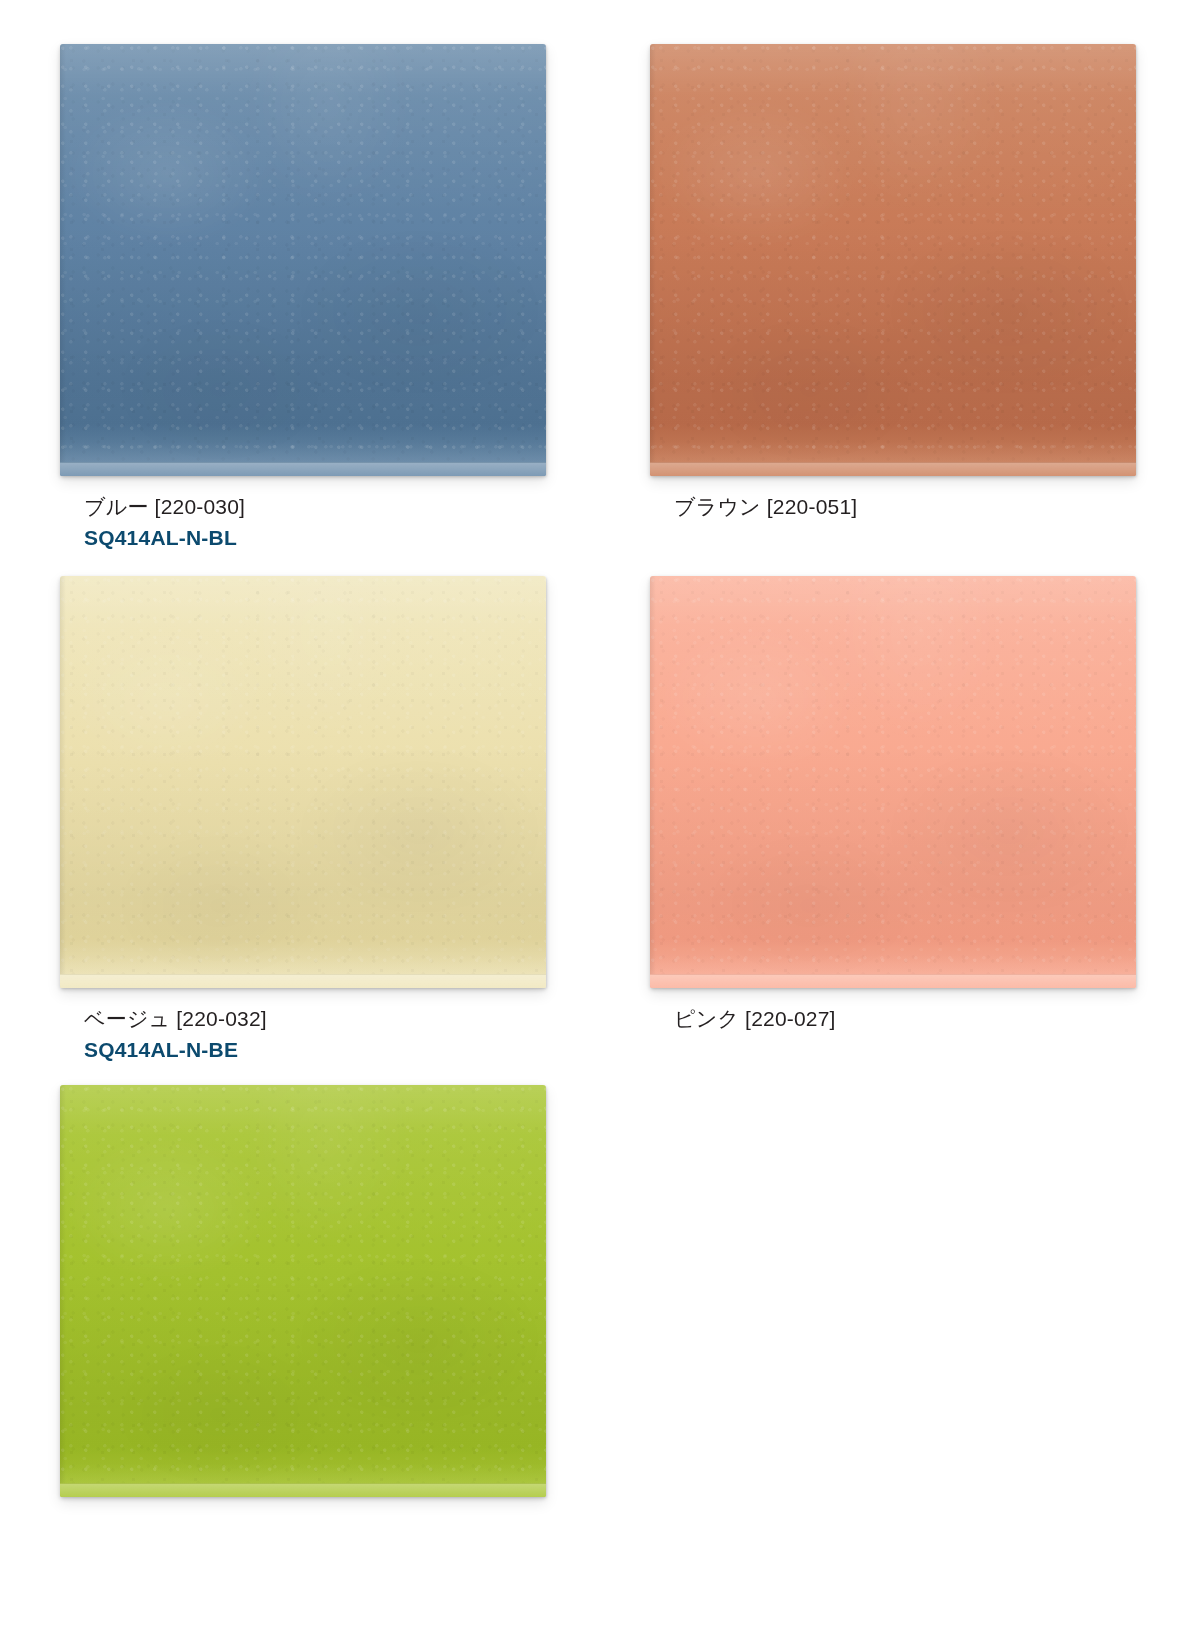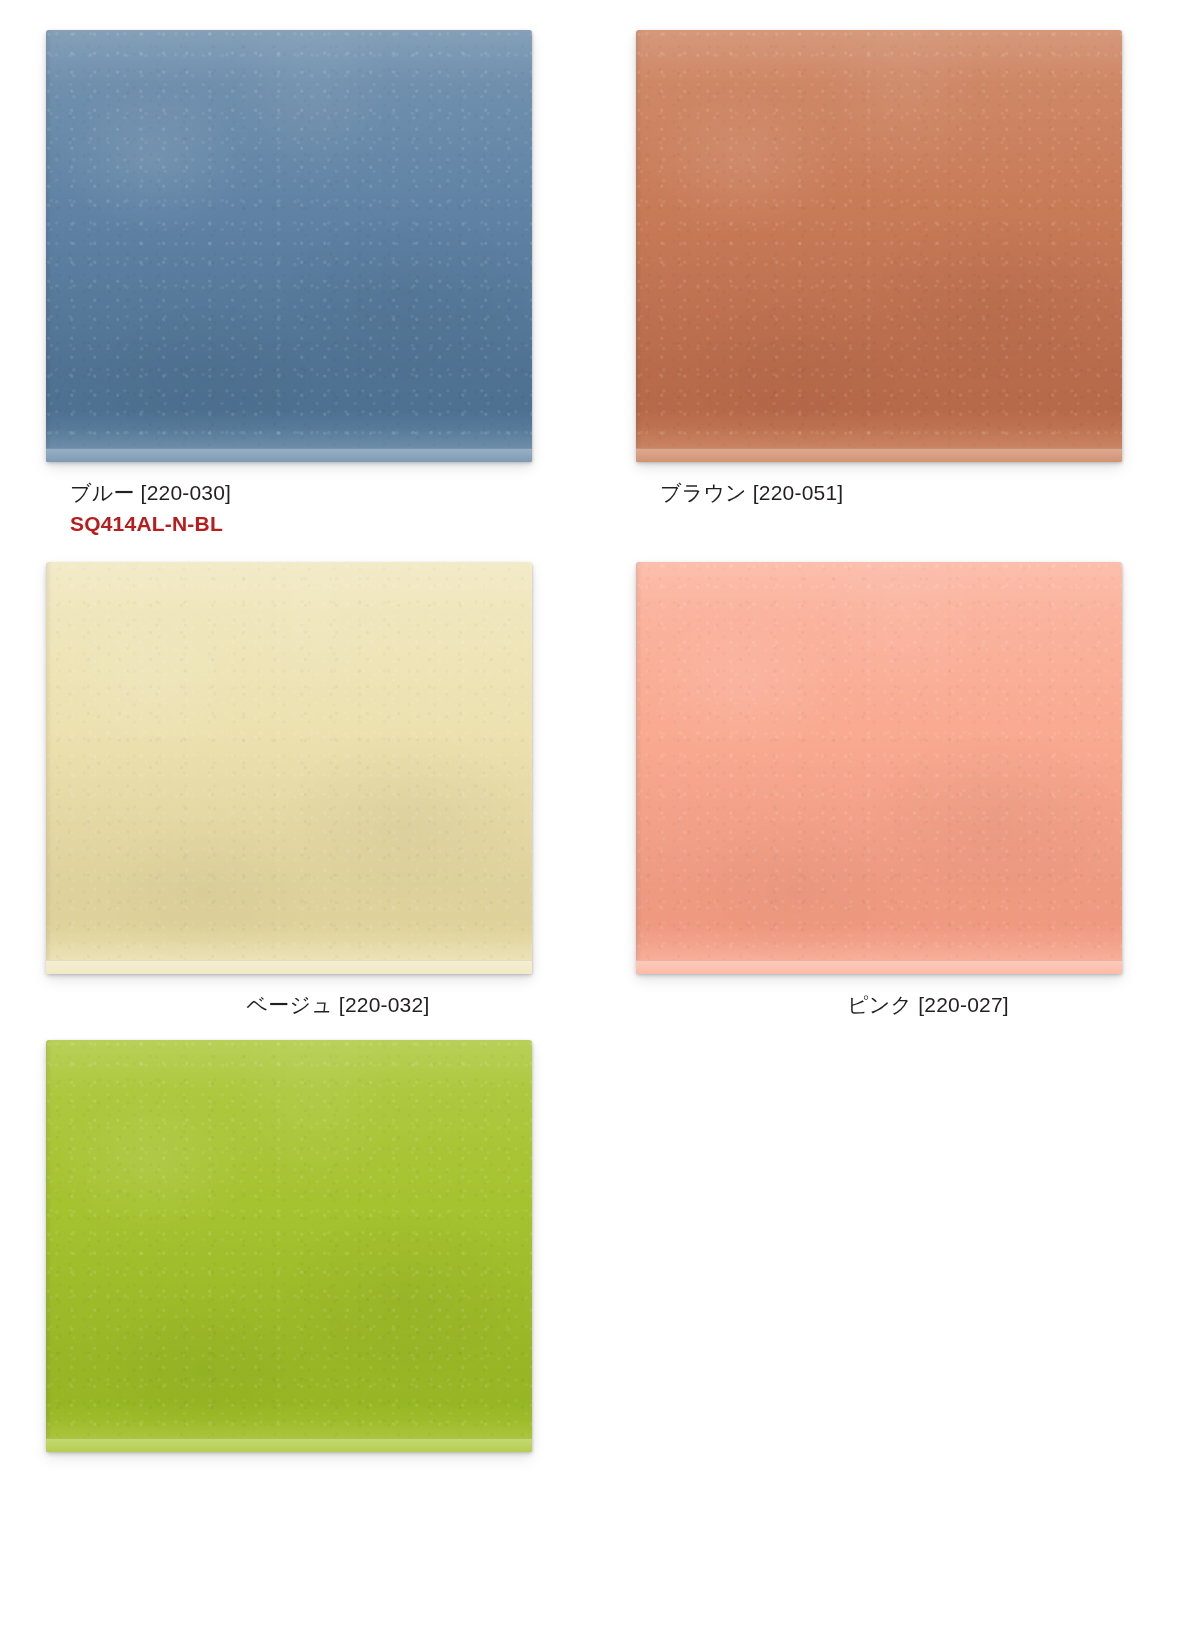--- a/index.html
+++ b/index.html
@@ -12,21 +12,21 @@
     height: 1638px;
     font-family: "Liberation Sans", "DejaVu Sans", sans-serif;
     color: #231f20;
     overflow: hidden;
   }
 
   .catalog {
     position: relative;
     width: 1200px;
     height: 1340px;
-    padding: 0;
+    padding: 14px;
     box-sizing: border-box;
   }
 
   .swatch-grid {
     display: grid;
     grid-template-columns: 560px 560px;
     column-gap: 30px;
     row-gap: 0px;
     padding-left: 46px;
     padding-top: 30px;
@@ -136,33 +136,33 @@
   .caption .name-line {
     font-size: 21px;
     font-weight: 400;
     color: #231f20;
     letter-spacing: 0.2px;
     white-space: nowrap;
   }
   .caption .sku-line {
     font-size: 21px;
     font-weight: 700;
-    color: #b91c1c;
+    color: #0c4a6e;
     letter-spacing: 0.2px;
     margin-top: 4px;
     white-space: nowrap;
   }
 
   
   .row-1 .panel { height: 432px; }
   .row-2 .panel { height: 412px; }
   .row-3 .panel { height: 412px; }
 
   .cell-gap-1 { margin-bottom: 24px; }
-  .cell-gap-2 { margin-bottom: 22px; text-align: center; }
+  .cell-gap-2 { margin-bottom: 22px; }
 </style>
 </head>
 <body>
 
 <div class="catalog">
   <div class="swatch-grid">
 
     <div class="swatch-cell row-1 cell-gap-1">
       <div class="panel-wrap">
         <div class="panel">
@@ -202,20 +202,21 @@
           <div class="panel-base" style="background: linear-gradient(rgb(240, 231, 189) 0%, rgb(236, 224, 174) 45%, rgb(228, 215, 158) 88%, rgb(240, 231, 189) 100%);"></div>
           <div class="panel-mottle"></div>
           <div class="panel-grain"></div>
           <div class="panel-light"></div>
           <div class="panel-edge-left"></div>
           <div class="panel-bevel" style="background-color: rgb(240, 231, 189);"></div>
         </div>
       </div>
       <div class="caption">
         <div class="name-line">ベージュ [220-032]</div>
+        <div class="sku-line">SQ414AL-N-BE</div>
       </div>
     </div>
 
     <div class="swatch-cell row-2 cell-gap-2">
       <div class="panel-wrap">
         <div class="panel">
           <div class="panel-base" style="background: linear-gradient(rgb(251, 178, 156) 0%, rgb(249, 169, 144) 45%, rgb(245, 157, 131) 88%, rgb(251, 178, 156) 100%);"></div>
           <div class="panel-mottle"></div>
           <div class="panel-grain"></div>
           <div class="panel-light"></div>

